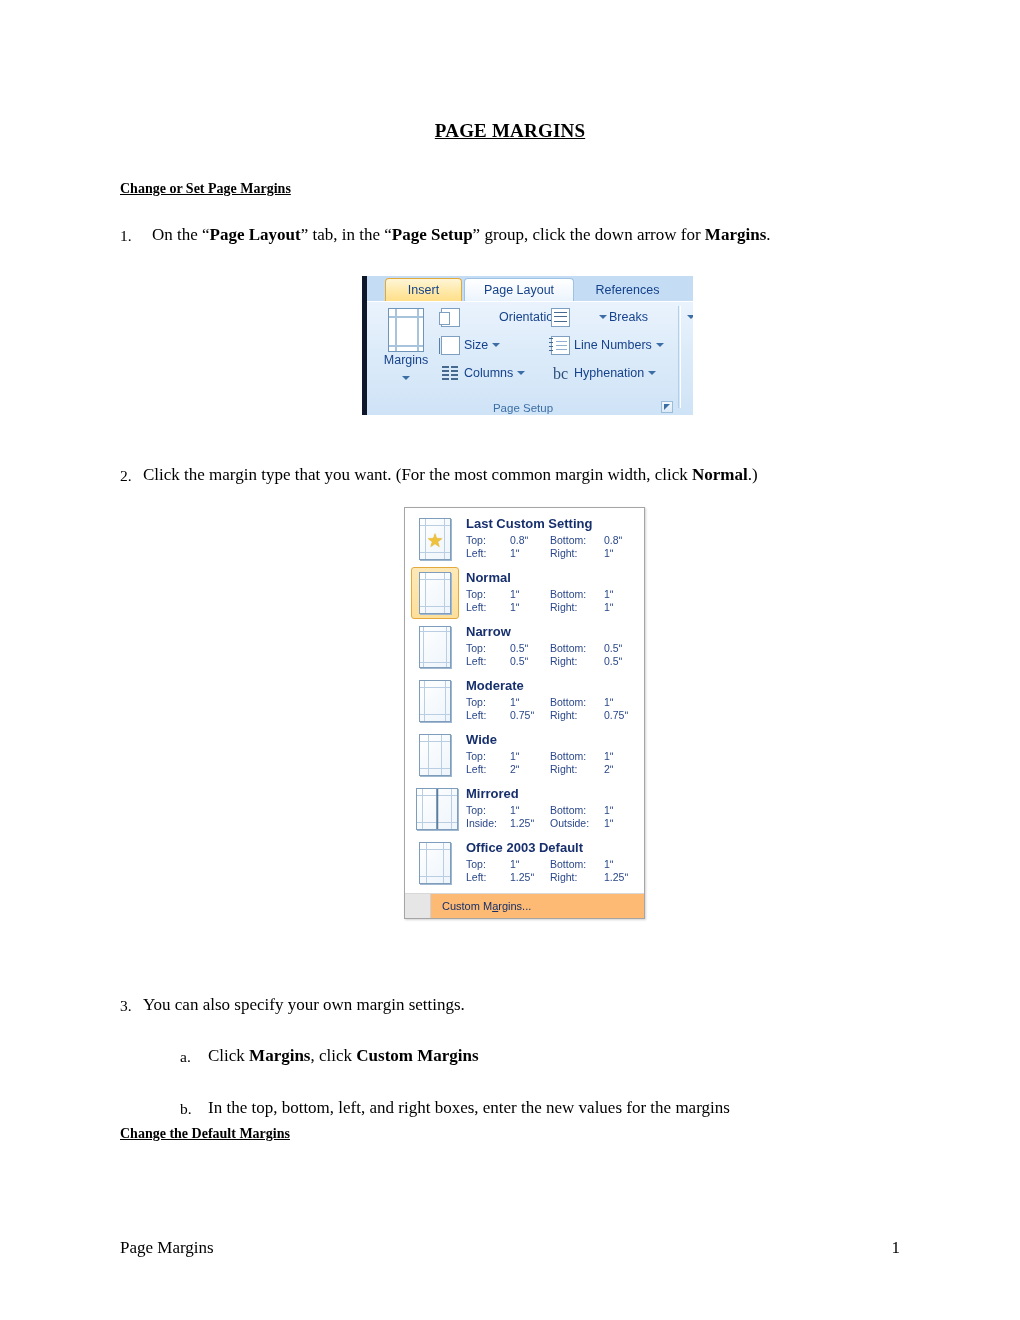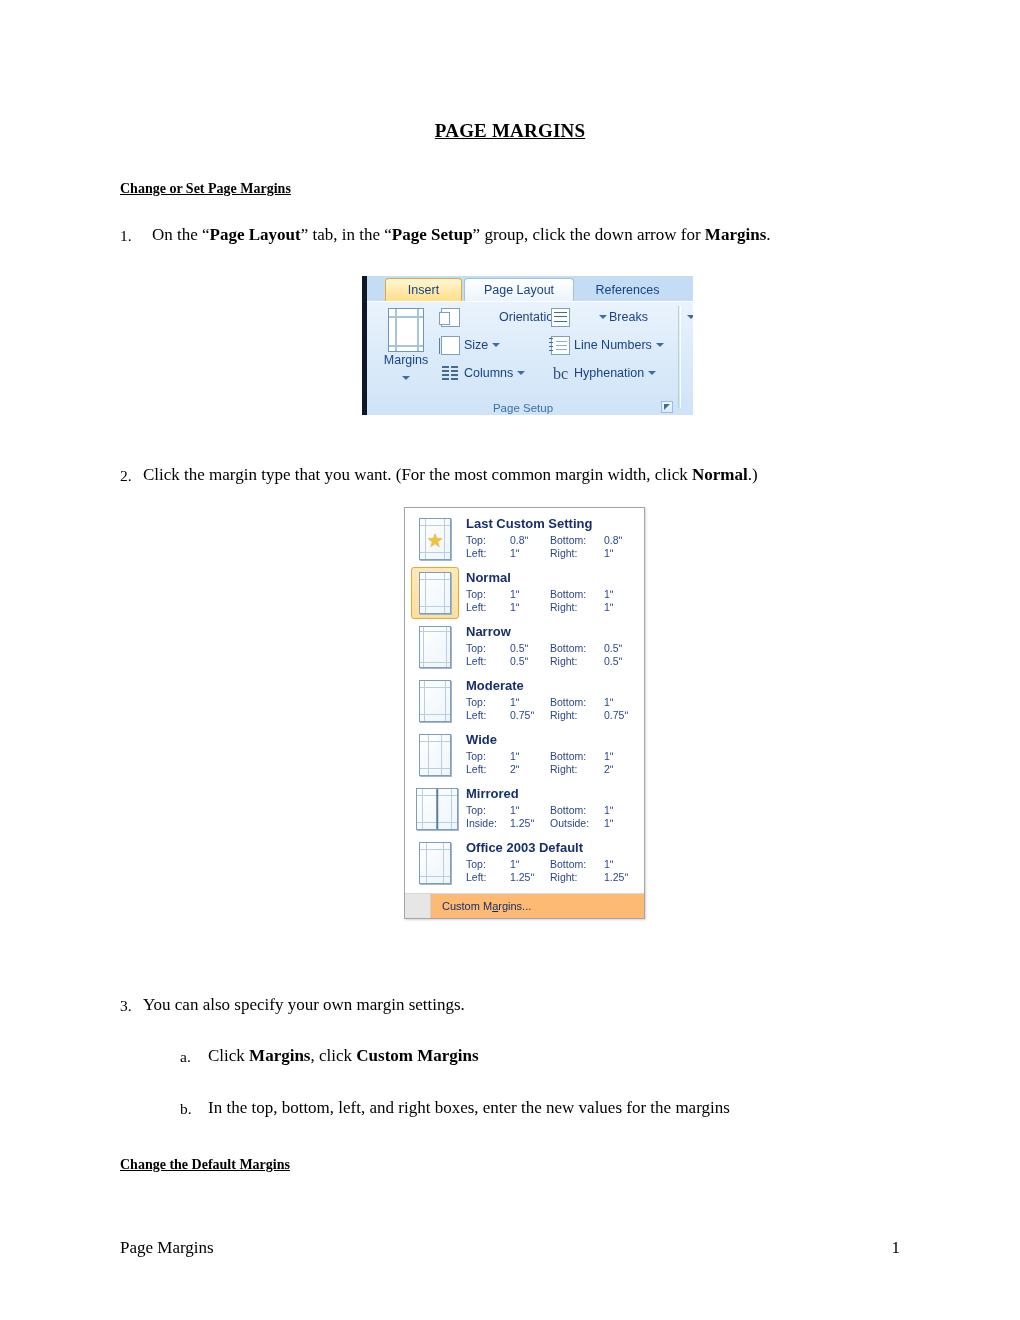--- a/index.html
+++ b/index.html
@@ -39,21 +39,21 @@
 
   .h2 {
     position: absolute;
     left: 120px;
     font-size: 14px;
     font-weight: bold;
     text-decoration: underline;
     margin-top: 8px;
   }
   #h2-change { top: 173px; }
-  #h2-default { top: 1149px; text-align: right; }
+  #h2-default { top: 1118px; text-align: right; }
 
   .para {
     position: absolute;
     font-size: 17px;
     line-height: 1.25;
   }
   .num {
     position: absolute;
     font-size: 15.5px;
   }

